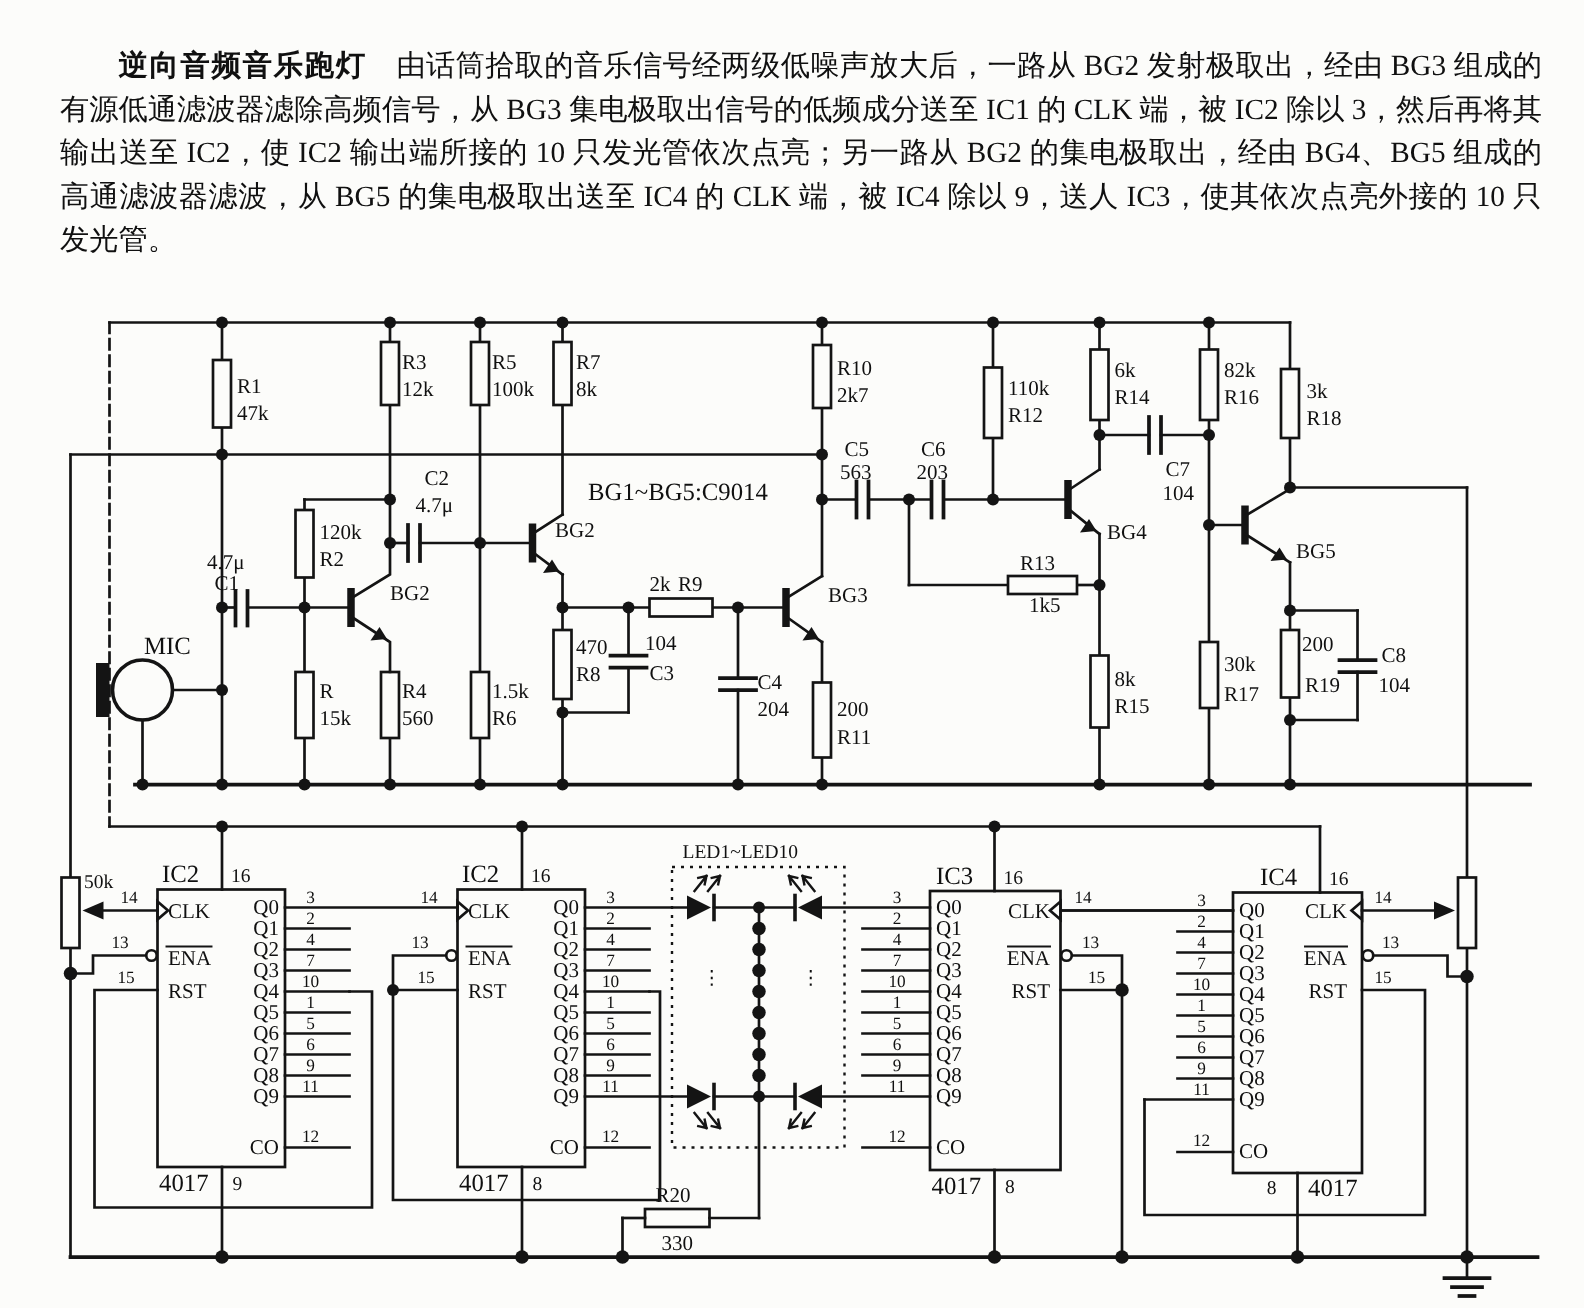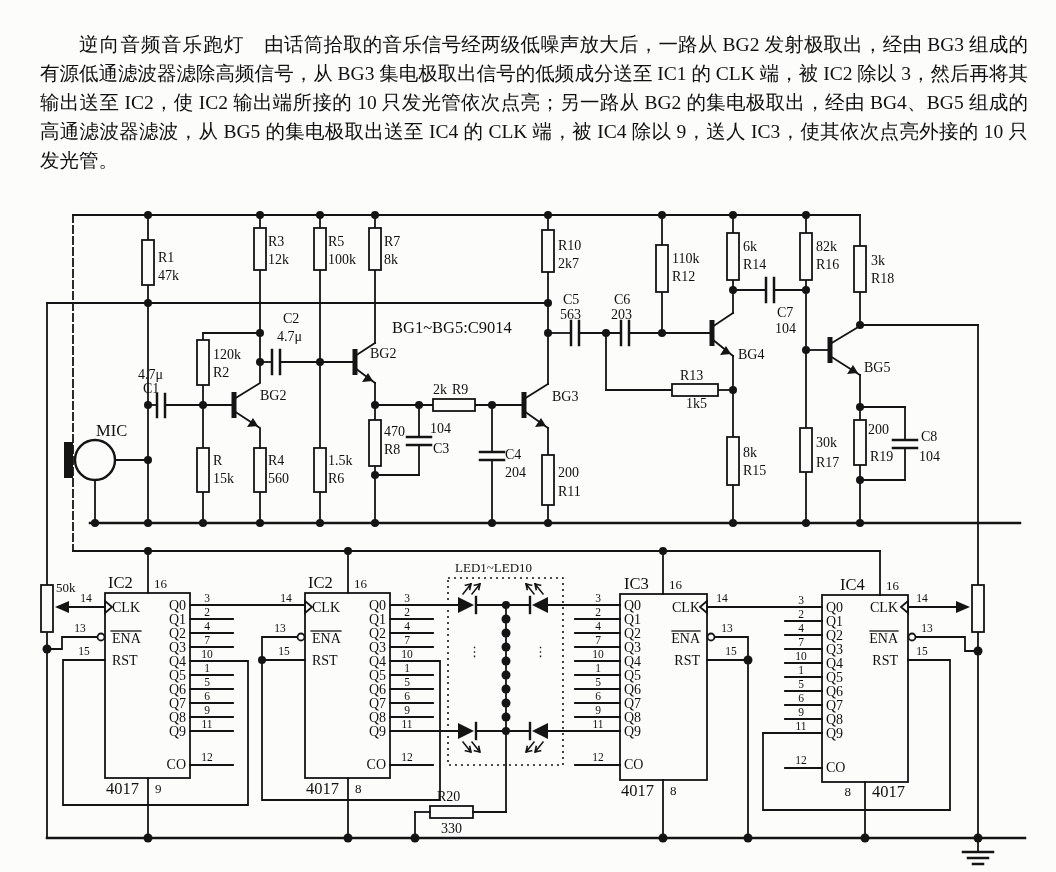--- a/index.html
+++ b/index.html
@@ -1,20 +1,20 @@
 <!DOCTYPE html>
 <html><head>
 <meta charset="utf-8">
 <style>
   html,body{margin:0;padding:0;background:#e8e8e4;}
   .page{position:relative;width:1056px;height:872px;background:#fcfcfa;overflow:hidden;
         font-family:"Liberation Serif","DejaVu Serif",serif;color:#111;}
   .desc{position:absolute;top:10px;left:40px;width:988px;font-size:19.5px;line-height:29px;
         text-align:justify;text-indent:2em;color:#101010;}
-  .desc b{font-weight:normal;letter-spacing:1px;}
+  .desc b{font-weight:bold;letter-spacing:1px;}
   svg{position:absolute;left:0;top:0;}
   .w{stroke:#141414;stroke-width:1.8;fill:none;stroke-linecap:square;}
   .w2{stroke:#141414;stroke-width:2.5;fill:none;stroke-linecap:square;}
   .dsh{stroke-dasharray:7 4;}
   .res{fill:#fcfcfa;stroke:#141414;stroke-width:1.8;}
   .icbox{fill:none;stroke:#141414;stroke-width:1.8;}
   .dot{fill:#141414;stroke:none;}
   .lbl{font:14px "Liberation Serif","DejaVu Serif",serif;fill:#101010;}
   .pin{font:11.5px "Liberation Serif","DejaVu Serif",serif;fill:#101010;}
   .big{font:16.5px "Liberation Serif","DejaVu Serif",serif;fill:#101010;}

